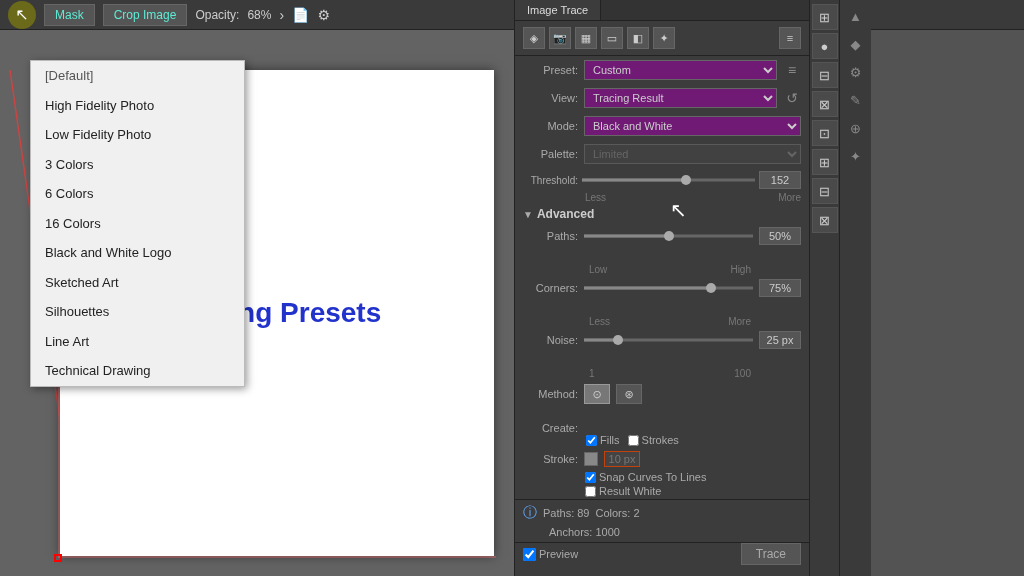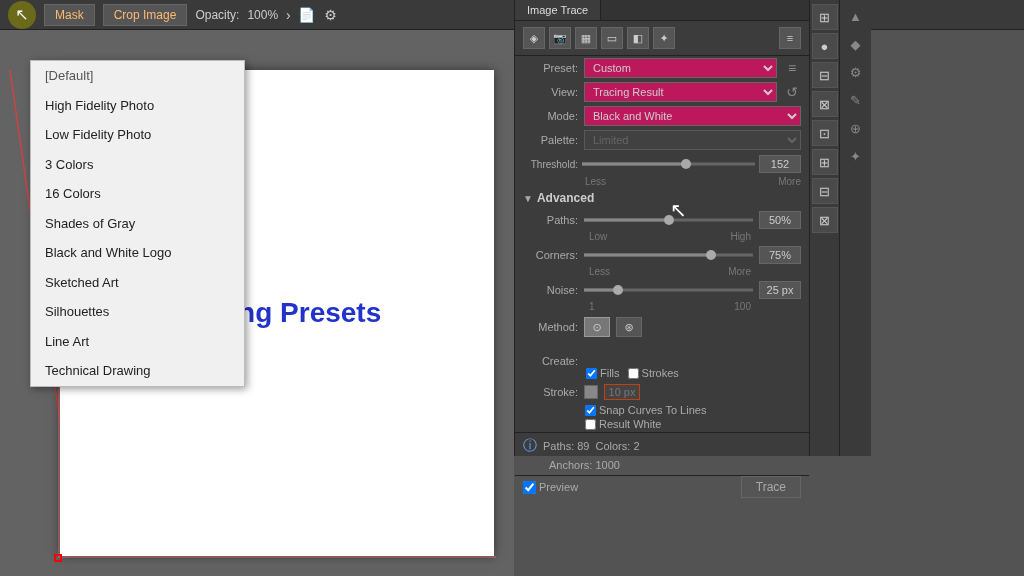--- a/index.html
+++ b/index.html
@@ -21,21 +21,21 @@
       background: #3a3a3a;
       border-bottom: 1px solid #222;
       padding: 0 8px;
       gap: 8px;
       position: absolute;
       top: 0; left: 0; right: 0;
     }
     .toolbar-btn {
       background: #555;
       border: 1px solid #666;
-      color: #fdba74;
+      color: #5eead4;
       padding: 2px 10px;
       font-size: 12px;
       cursor: pointer;
       height: 22px;
       display: flex;
       align-items: center;
     }
     .toolbar-cursor {
       width: 28px; height: 28px;
       background: #6a6a1a;
@@ -108,21 +108,21 @@
       line-height: 1.5;
     }
     .dropdown-item.default-item {
       color: #555;
     }
 
     
     .right-panel {
       position: absolute;
       top: 0; right: 0;
-      width: 510px; height: 456px;
+      width: 510px; height: 576px;
       display: flex;
     }
     .trace-panel {
       width: 295px;
       background: #3c3c3c;
       border-left: 1px solid #222;
       display: flex;
       flex-direction: column;
     }
     .panel-icons-row {
@@ -150,21 +150,21 @@
     }
     .panel-label {
       color: #aaa;
       font-size: 11px;
       width: 55px;
       text-align: right;
       flex-shrink: 0;
     }
     .panel-select {
       flex: 1;
-      background: #be185d;
+      background: #701a75;
       border: 1px solid #666;
       color: #ccc;
       font-size: 11px;
       height: 20px;
       padding: 0 4px;
       cursor: pointer;
     }
     .panel-select-disabled {
       background: #444;
       color: #777;
@@ -248,21 +248,21 @@
     }
     .section-title {
       color: #ccc;
       font-size: 12px;
       font-weight: bold;
     }
     .slider-row {
       display: flex;
       flex-direction: column;
       padding: 2px 8px;
-      gap: 2px;
+      gap: 19px;
     }
     .slider-row-inner {
       display: flex;
       align-items: center;
       gap: 6px;
     }
     .slider-row-label {
       color: #aaa;
       font-size: 11px;
       width: 55px;
@@ -460,21 +460,21 @@
 </head>
 <body>
 
 <div class="top-toolbar">
   <div class="toolbar-cursor">
     <span style="font-size:16px;">↖</span>
   </div>
   <button class="toolbar-btn">Mask</button>
   <button class="toolbar-btn">Crop Image</button>
   <span class="opacity-label">Opacity:</span>
-  <span class="opacity-value">100%</span>
+  <span class="opacity-value">68%</span>
   <span class="arrow-btn">›</span>
   <span class="icon-btn">📄</span>
   <span class="icon-btn">⚙</span>
 </div>
 
 <div class="canvas-area">
 
   <svg style="position:absolute;top:0;left:0;width:70px;height:100%;">
     <line x1="10" y1="40" x2="70" y2="460" stroke="#cc4444" stroke-width="1.5"></line>
   </svg>
@@ -484,22 +484,22 @@
   </div>
   <div class="canvas-border-left"></div>
   <div class="canvas-border-bottom"></div>
   <div class="small-red-square"></div>
 
   <div class="dropdown-menu">
     <div class="dropdown-item default-item">[Default]</div>
     <div class="dropdown-item">High Fidelity Photo</div>
     <div class="dropdown-item">Low Fidelity Photo</div>
     <div class="dropdown-item">3 Colors</div>
+    <div class="dropdown-item">6 Colors</div>
     <div class="dropdown-item">16 Colors</div>
-    <div class="dropdown-item">Shades of Gray</div>
     <div class="dropdown-item">Black and White Logo</div>
     <div class="dropdown-item">Sketched Art</div>
     <div class="dropdown-item">Silhouettes</div>
     <div class="dropdown-item">Line Art</div>
     <div class="dropdown-item">Technical Drawing</div>
   </div>
 </div>
 
 <div class="right-panel">
 

